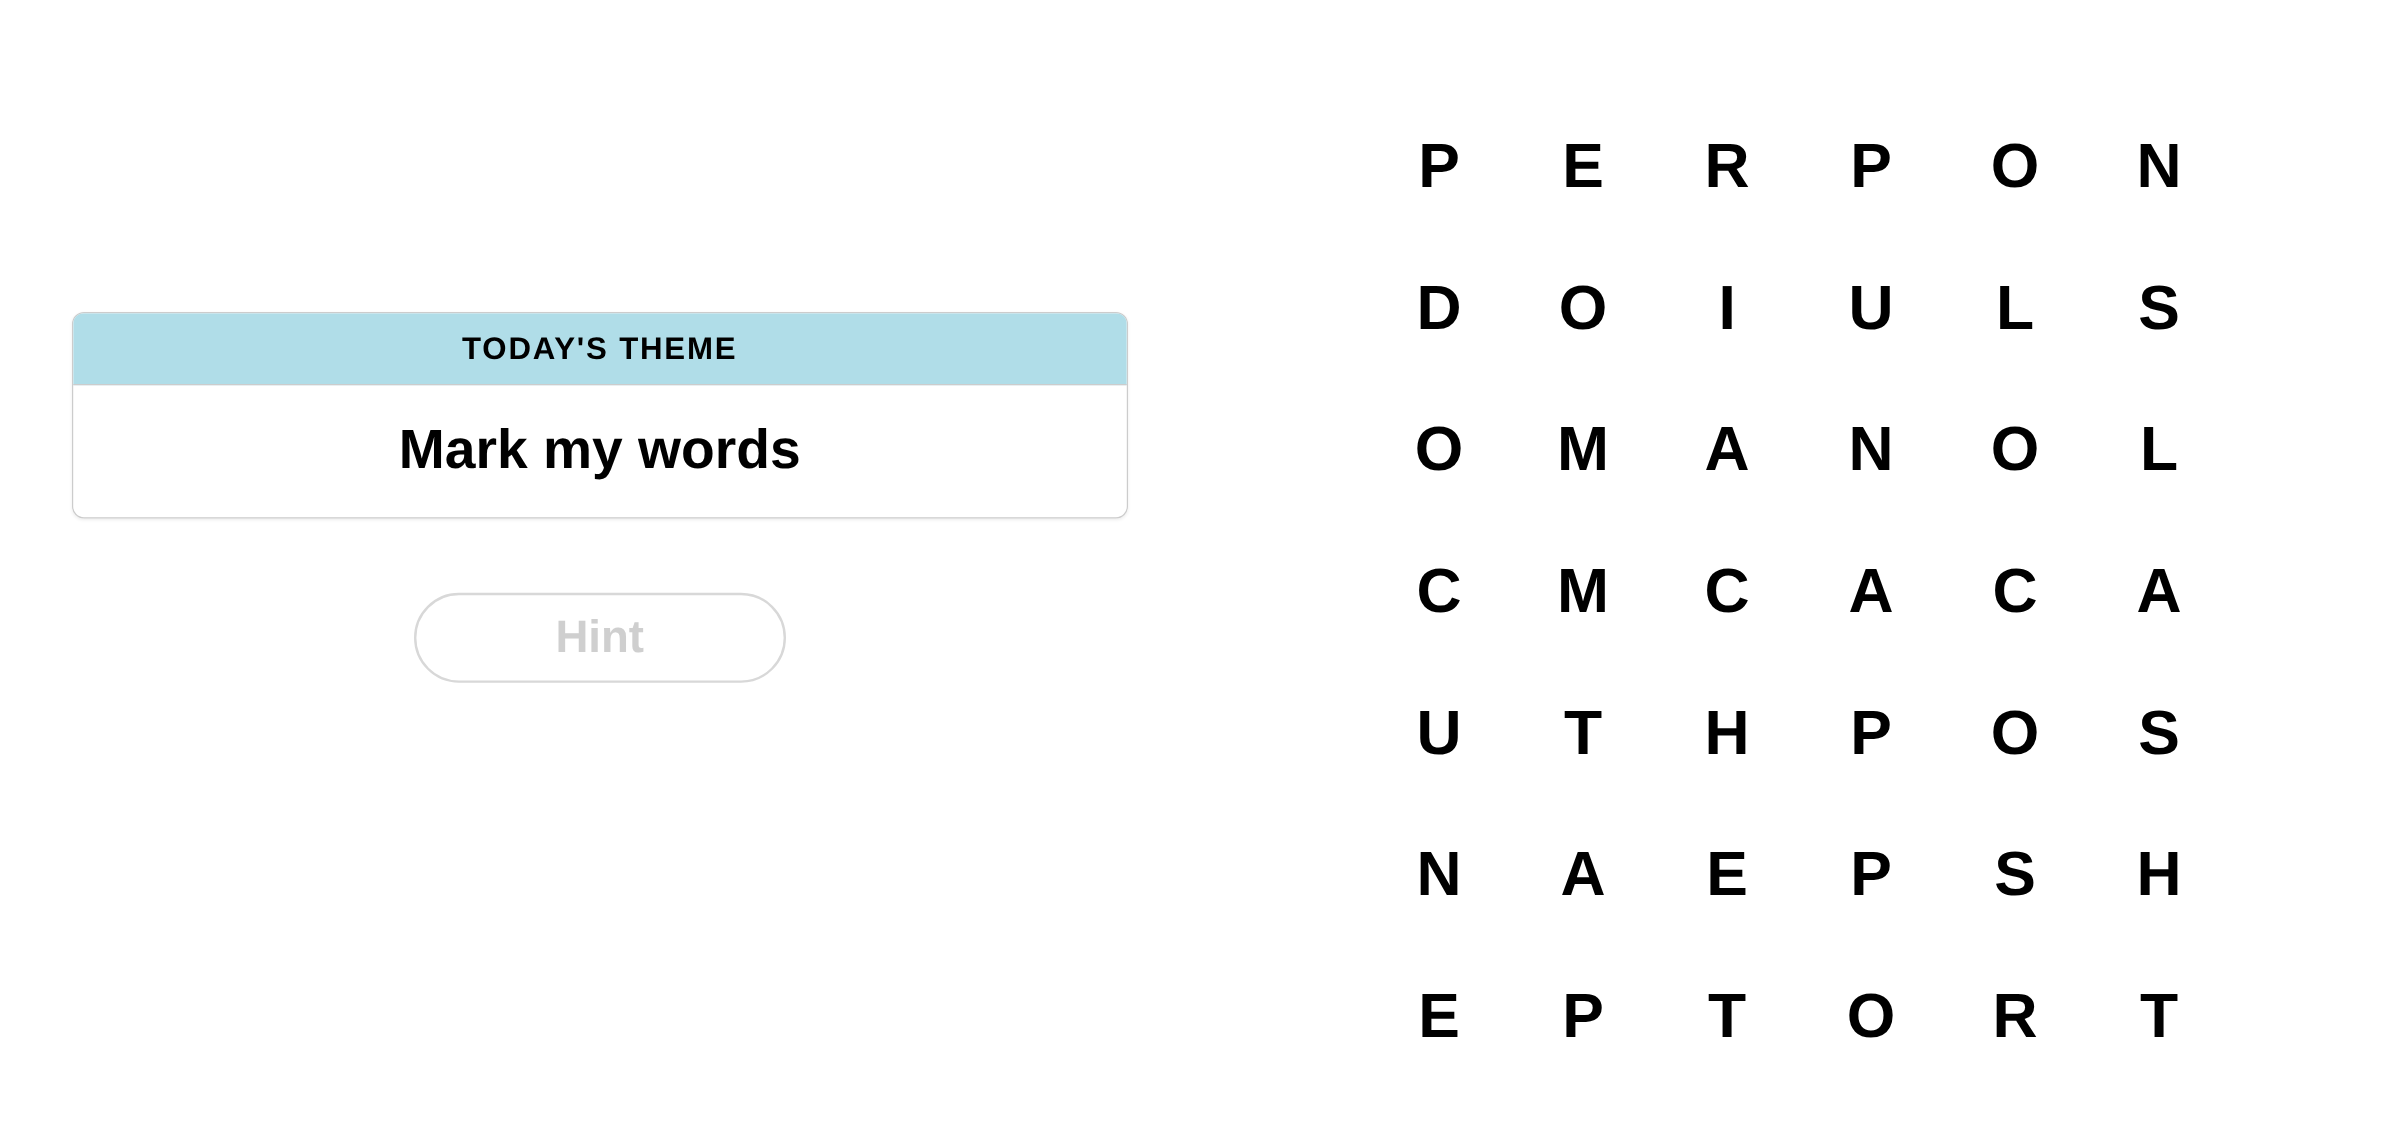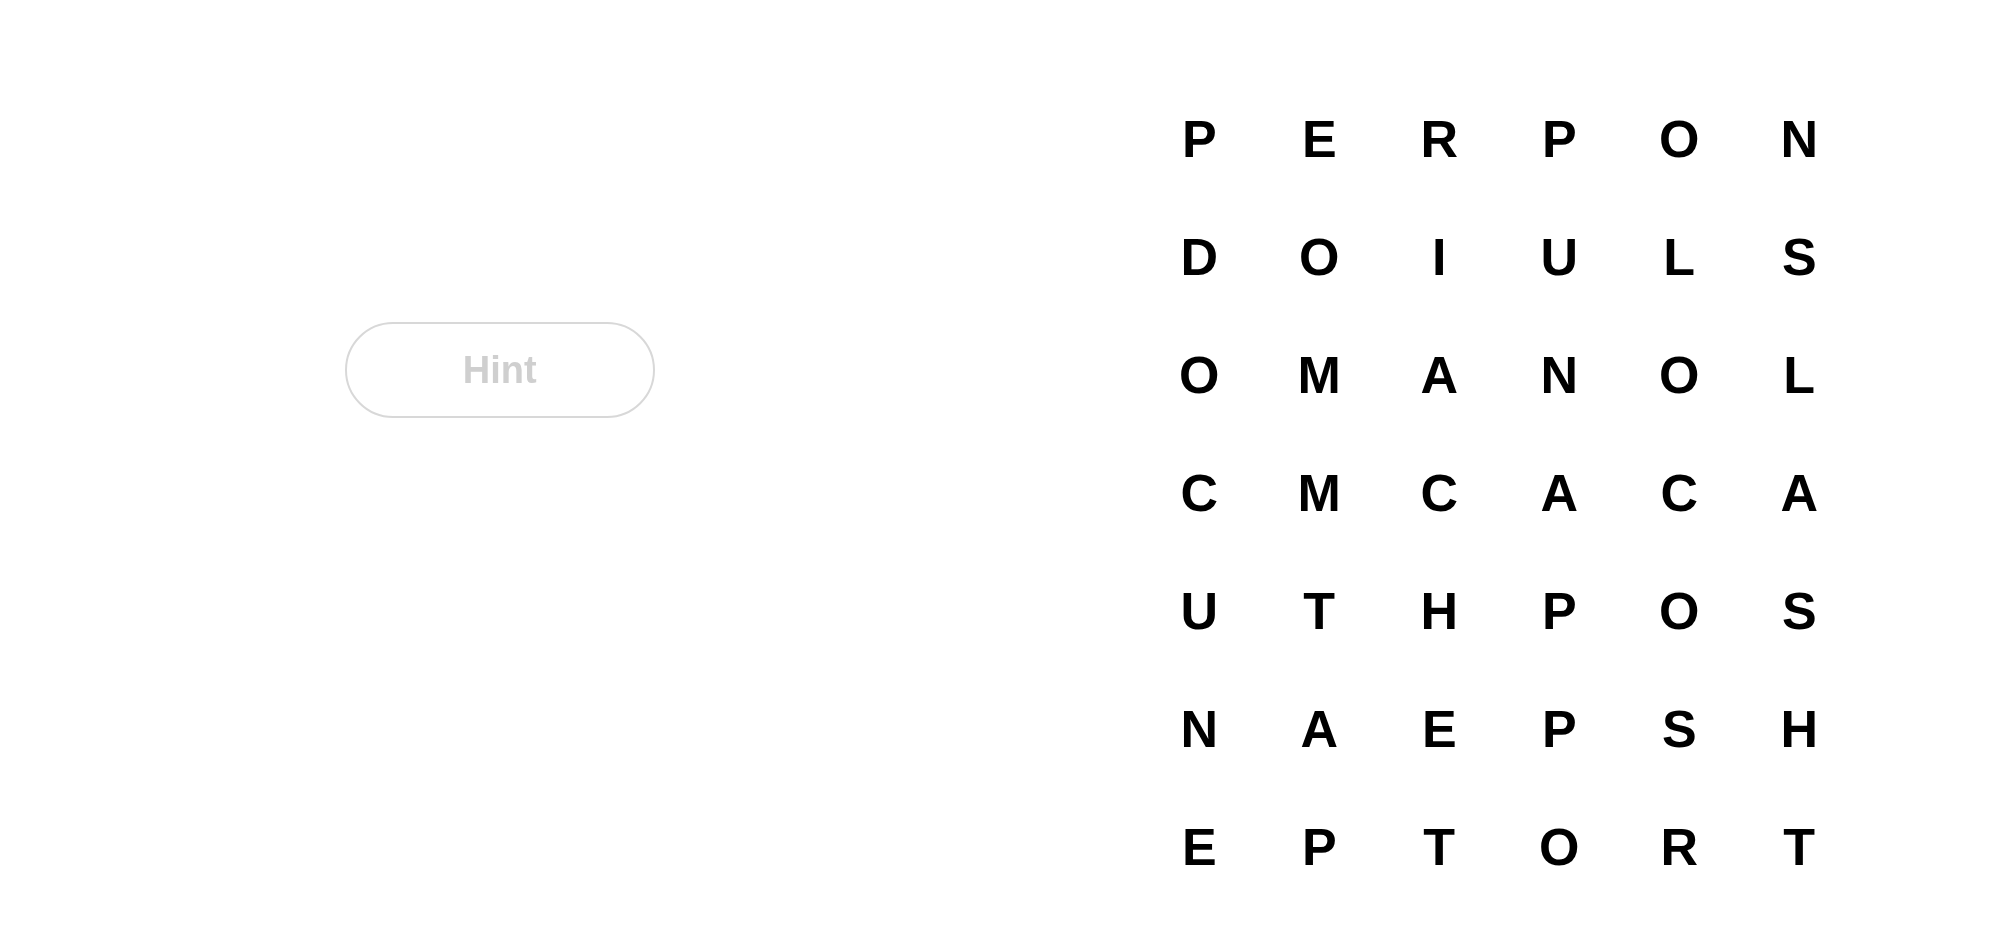--- a/index.html
+++ b/index.html
@@ -64,21 +64,21 @@
       font-weight: 400;
     }
     
     .progress-text .bold {
       font-weight: 700;
     }
     
     .hint-button {
       margin-top: 62px;
       width: 310px;
-      height: 96px;
+      height: 75px;
       border: 2px solid #d8d8d8;
       border-radius: 60px;
       background: #ffffff;
       font-size: 38px;
       font-weight: 600;
       color: #cfcfcf;
       cursor: pointer;
     }
     
     .right-panel {
@@ -106,20 +106,24 @@
       user-select: none;
     }
   </style>
 </head>
 <body>
 
 <div class="game-container">
 
   <div class="left-panel">
 
+    <div class="theme-card">
+      <div class="theme-header">TODAY'S THEME</div>
+      <div class="theme-title">Mark my words</div>
+    </div>
 
 
     <button class="hint-button">Hint</button>
 
   </div>
 
   <div class="right-panel">
     <div class="letter-grid" id="letter-grid">
         <div class="letter-cell">P</div>
         <div class="letter-cell">E</div>

